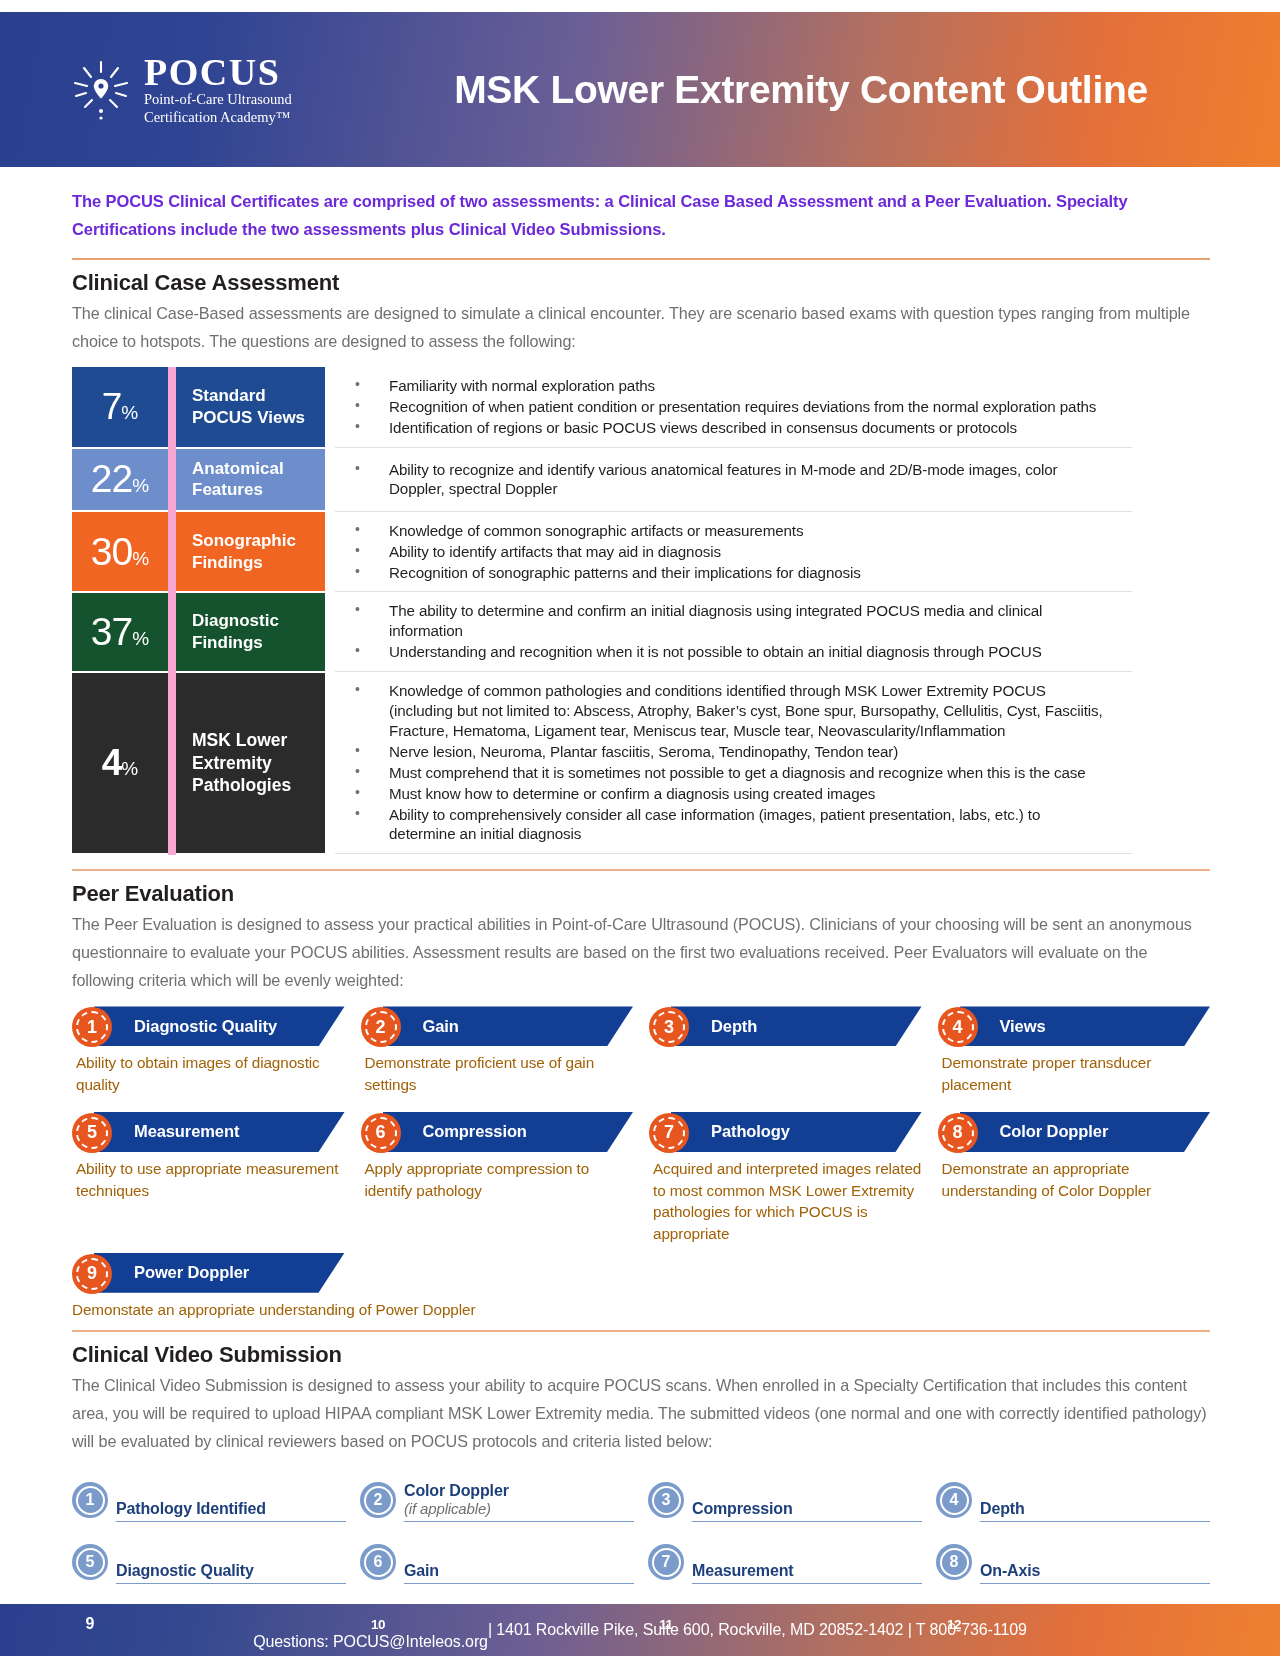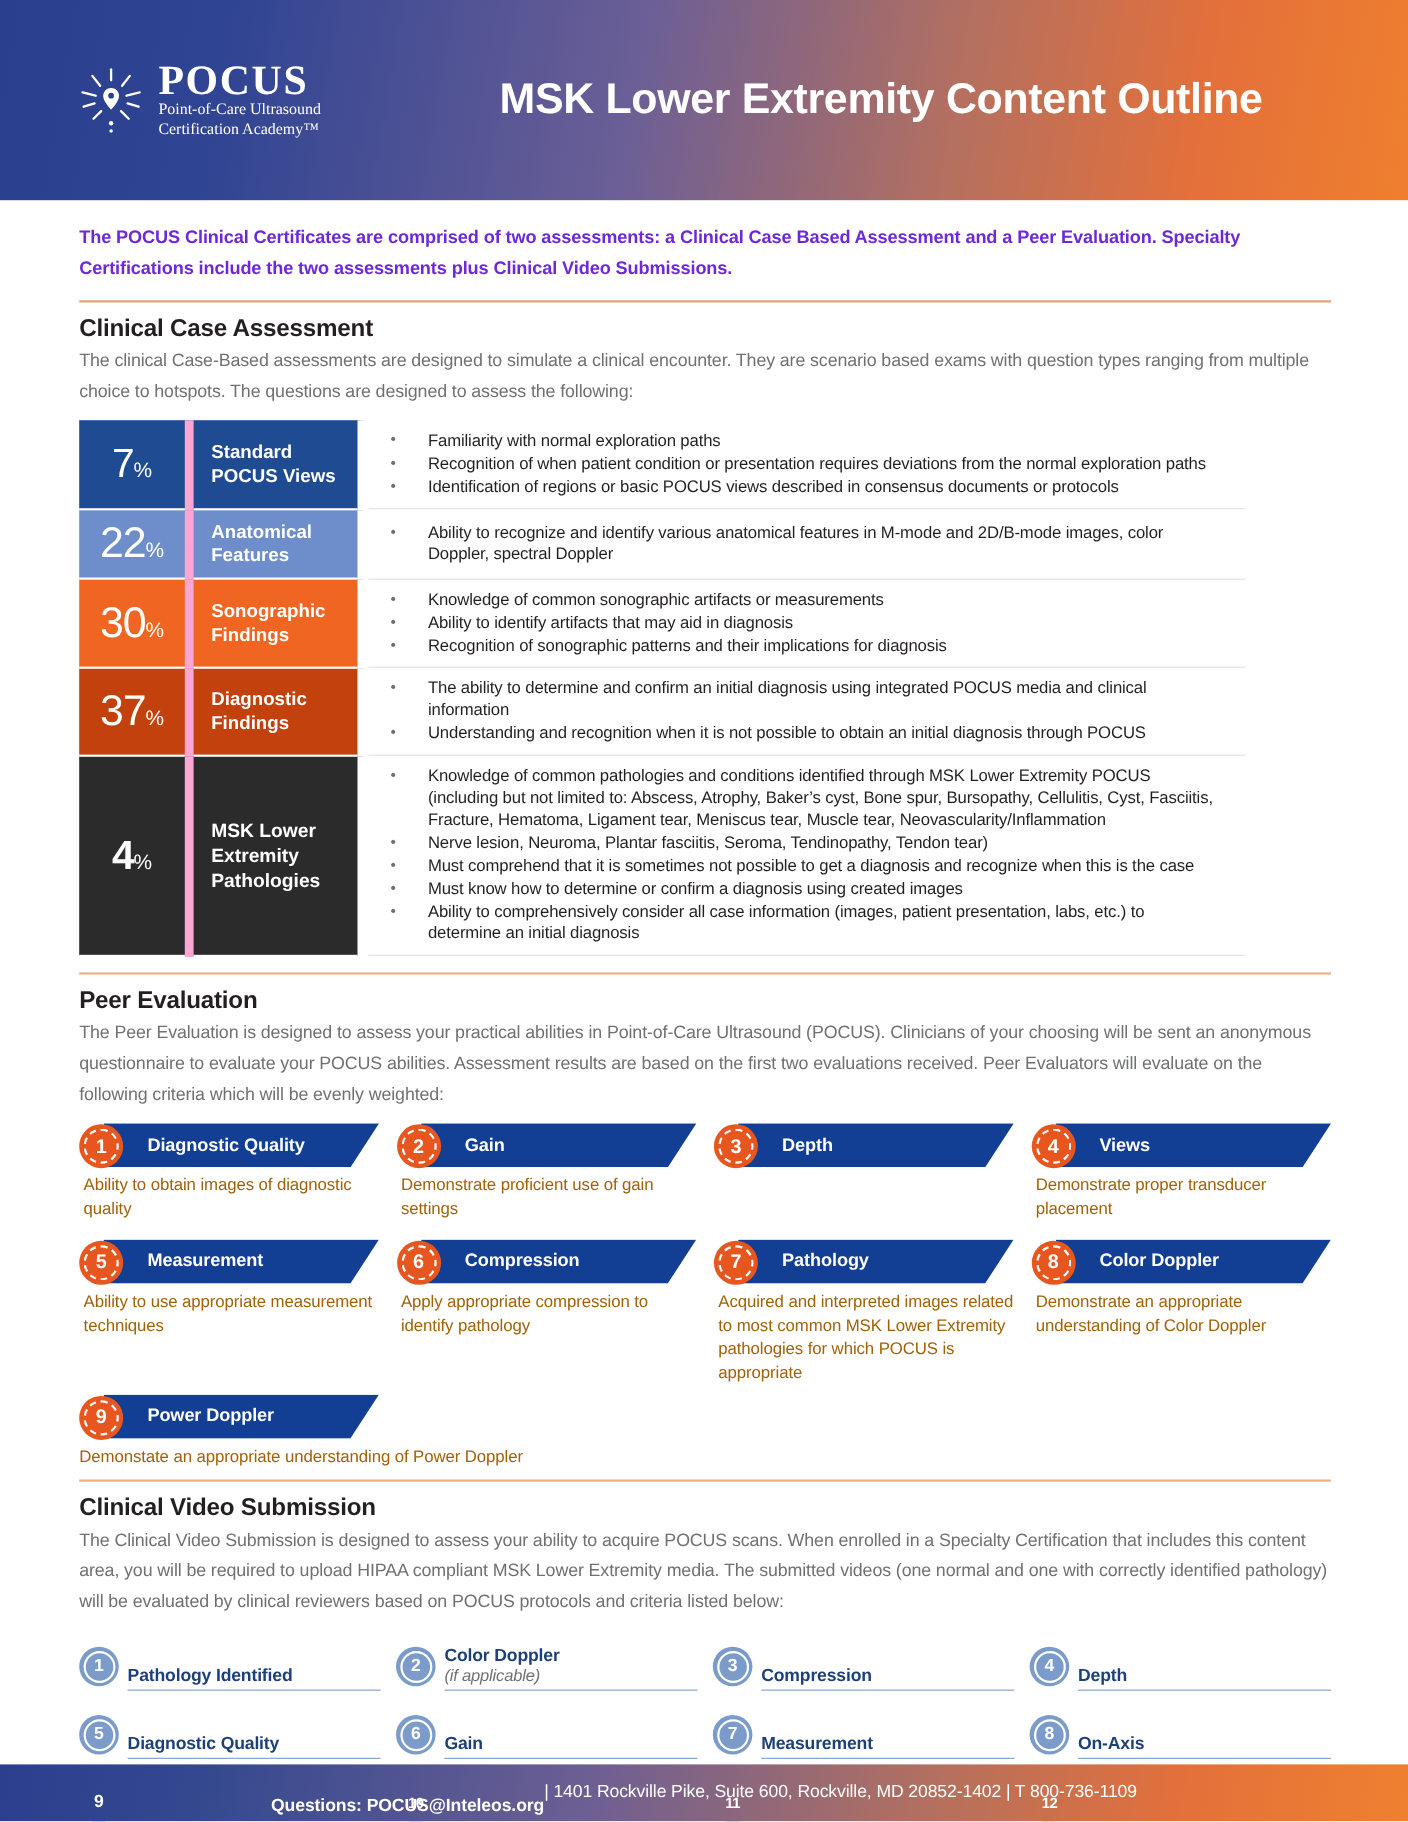--- a/index.html
+++ b/index.html
@@ -5,23 +5,23 @@
   * { box-sizing: border-box; margin: 0; padding: 0; }
   html, body {
     width: 1280px; height: 1656px;
     font-family: "Liberation Sans", sans-serif;
     background: #ffffff;
   }
   .page { position: relative; width: 1280px; height: 1656px; overflow: hidden; background:#fff; }
 
   
   .header {
-    height: 182px;
+    height: 155px;
     background: linear-gradient(100deg, #2b3f8f 0%, #2f4493 16%, #6b5f96 45%, #b5705f 68%, #e4703a 85%, #ef7f2e 100%);
-    display: flex; align-items: center; padding: 0 28px 0 70px;
+    display: flex; align-items: center; padding: 0 28px 0 70px; margin-top: 12px;
   }
   .logo-block { display: flex; align-items: center; gap: 12px; flex: 0 0 auto; width: 300px; }
   .burst { width: 62px; height: 62px; flex: 0 0 auto; }
   .logo-text { color: #fff; }
   .logo-title {
     font-family: "Liberation Serif", serif;
     font-size: 38px; font-weight: bold; letter-spacing: 1.5px; line-height: 1;
   }
   .logo-sub {
     font-family: "Liberation Serif", serif;
@@ -75,21 +75,21 @@
     line-height: 1.31; padding-left: 42px; margin: 1px 12px;
     letter-spacing: -0.12px;
   }
   ul.bullets li::before {
     content: "\2022"; position: absolute; left: 8px; top: -1px;
     color: #6f7071; font-size: 14px;
   }
   .row-a td.pct-num, .row-a td.pct-label { background: #1f4b92; }
   .row-b td.pct-num, .row-b td.pct-label { background: #6d8ecb; }
   .row-c td.pct-num, .row-c td.pct-label { background: #f06522; }
-  .row-d td.pct-num, .row-d td.pct-label { background: #c2410c; }
+  .row-d td.pct-num, .row-d td.pct-label { background: #14532d; }
   .row-e td.pct-num, .row-e td.pct-label { background: #2b2b2b; }
   .row-e td.pct-num .n { font-weight: bold; }
   .row-e td.pct-label { font-size: 17.5px; }
   .row-b td.pct-num .n, .row-c td.pct-num .n, .row-d td.pct-num .n { font-size: 39px; }
   table.pct tr td.pct-body { border-bottom: 1px solid #e0e0e0; }
 
   
   .peer-grid { display: grid; grid-template-columns: repeat(4, 1fr); column-gap: 16px; margin-top: 12px; }
   .peer-cell { position: relative; }
   .peer-cell.single { grid-column: 1 / 2; }
@@ -158,21 +158,21 @@
   }
   .vid-txt .l1.sm { font-size: 15.3px; }
 
   
   .footer {
     position: absolute; left: 0; right: 0; bottom: 0; height: 52px;
     background: linear-gradient(100deg, #2b3f8f 0%, #33488f 14%, #6d5f93 42%, #b3705f 66%, #e4703a 84%, #ef8030 100%);
     display: flex; align-items: center; justify-content: center;
     color: #fff; font-size: 16px; letter-spacing: -0.1px;
   }
-  .footer .strong { font-weight: bold; margin-top: 24px; }
+  .footer .strong { font-weight: normal; margin-top: 24px; }
   .footer .rest { font-weight: normal; }
 </style>
 </head>
 <body>
 
 <div class="page">
 
   <div class="header">
     <div class="logo-block">
       <span class="burst">

